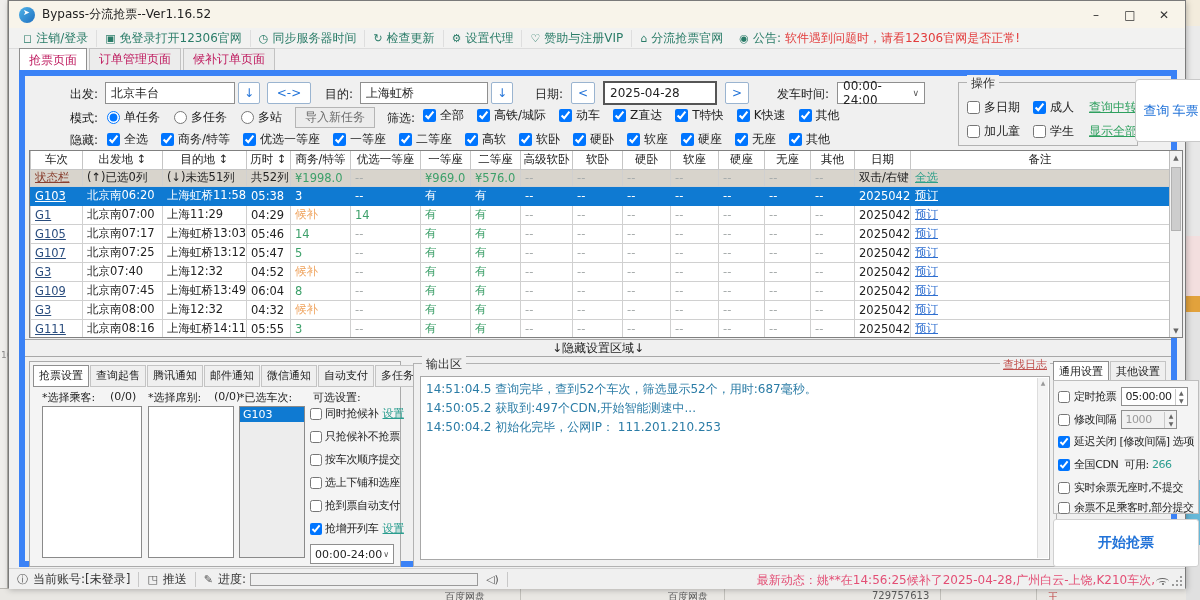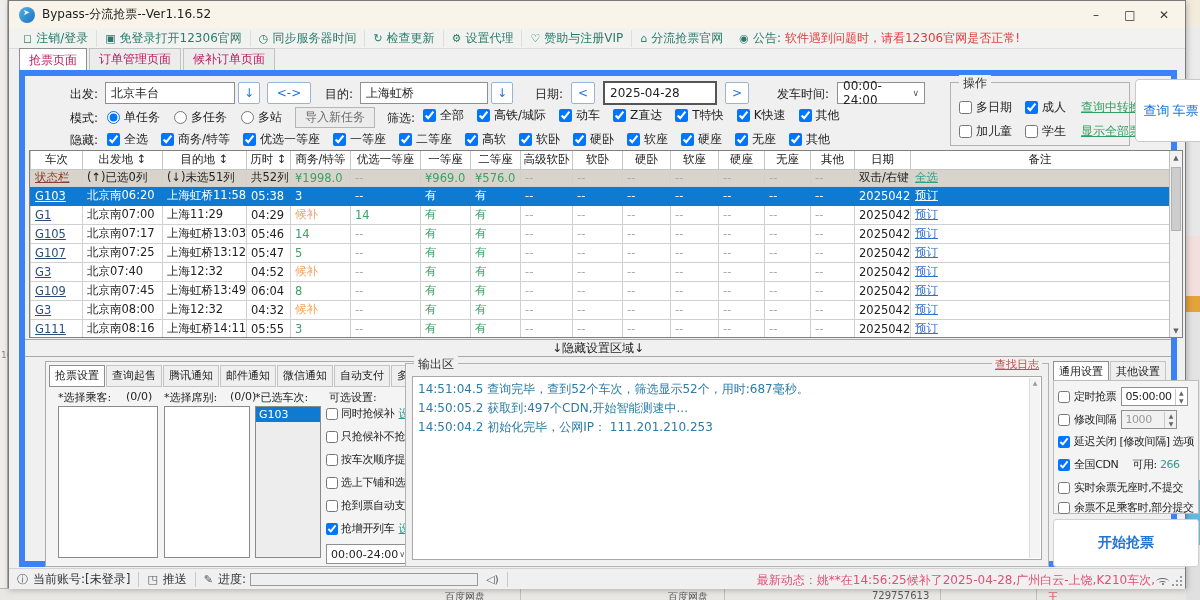--- a/index.html
+++ b/index.html
@@ -42,21 +42,21 @@
 .tb-input{position:absolute;height:22px;border:1px solid #8f8f8f;background:#fff;font-size:12px;padding:0 5px;display:flex;align-items:center;white-space:nowrap;}
 .sq-btn{position:absolute;height:22px;border:1px solid #9ab4d0;background:#fff;color:#2273d8;font-size:12px;display:flex;align-items:center;justify-content:center;border-radius:2px;}
 .combo{position:absolute;height:22px;border:1px solid #8f8f8f;background:#fff;display:flex;align-items:center;justify-content:space-between;padding:0 5px;font-size:12px;}
 .combo .arr{color:#555;font-size:9px;margin-left:4px;}
 .cb{display:inline-flex;align-items:center;white-space:nowrap;}
 .cb input{width:13px;height:13px;margin-right:4px;flex:0 0 auto;}
 .rb input{width:13px;height:13px;margin-right:4px;}
 #row-mode .cb,#row-hide .cb{margin-right:13px;}
 #import-btn{position:absolute;left:270px;top:0;width:80px;height:21px;border:1px solid #b5b5b5;background:#ececec;color:#6b6b6b;font-size:12px;display:flex;align-items:center;justify-content:center;}
 
-.gbox{position:absolute;border:1px solid #b2b2b2;}
+.gbox{position:absolute;border:1px solid #b2b2b2;margin-left:8px;}
 .gbox .legend{position:absolute;top:-8px;left:8px;background:#f0f0f0;padding:0 4px;font-size:12px;color:#333;}
 #op-box{left:925px;top:6px;width:180px;height:64px;}
 #op-grid{display:grid;grid-template-columns:66px 56px auto;grid-auto-rows:24px;padding:12px 6px 0 8px;align-items:center;}
 .green-link{color:#2fa05f;text-decoration:underline;white-space:nowrap;font-size:12px;}
 #query-btn{position:absolute;left:1110px;top:3px;width:72px;height:63px;background:#fff;border:1px solid #c9c9c9;border-radius:4px;display:flex;flex-direction:row;align-items:center;justify-content:center;gap:3px;color:#2273d8;font-size:13px;}
 
 #table-wrap{position:absolute;left:4px;top:74px;width:1154px;height:188px;border:1px solid #808080;background:#fff;overflow:hidden;}
 #train-table{border-collapse:collapse;table-layout:fixed;width:1140px;font-size:11.5px;background:#fff;}
 #train-table th{height:18px;font-weight:normal;border:1px solid #c6c6c6;border-top:none;padding:0 2px;overflow:hidden;white-space:nowrap;text-align:center;background:#fff;}
 #train-table td{height:19px;border:1px solid #d0d0d0;padding:0 4px;overflow:hidden;white-space:nowrap;}
@@ -74,21 +74,21 @@
 .c-selall{color:#2fa08a;text-decoration:underline;}
 .c-status{color:#8a4030;text-decoration:underline;}
 #tbl-scroll{position:absolute;right:0;top:0;width:13px;height:100%;background:#f2f2f2;border-left:1px solid #bdbdbd;}
 #tbl-scroll .sarr{position:absolute;left:0;width:12px;height:13px;font-size:7px;color:#666;display:flex;align-items:center;justify-content:center;}
 #tbl-scroll .thumb{position:absolute;left:1px;top:16px;width:10px;height:64px;background:#cdcdcd;border:1px solid #b2b2b2;}
 
 #divider{position:absolute;left:0;top:263px;width:100%;height:18px;background:#f0f0f0;border-top:1px solid #a8a8a8;border-bottom:1px solid #a8a8a8;text-align:center;line-height:16px;font-size:12px;color:#222;}
 
 .subtab{padding:2px 5px 3px;font-size:11px;border:1px solid #c4c4c4;background:#efefef;margin-right:1px;white-space:nowrap;color:#222;}
 .subtab.active{background:#fff;border-color:#8f8f8f;}
-#task-box{position:absolute;left:20px;top:285px;width:372px;height:206px;border:1px solid #aaa;background:#f4f4f4;}
+#task-box{position:absolute;left:4px;top:285px;width:372px;height:206px;border:1px solid #aaa;background:#f4f4f4;}
 #task-tabs{position:absolute;left:3px;top:3px;display:flex;}
 #task-box .flbl{position:absolute;font-size:11px;color:#222;white-space:nowrap;}
 .listbox{position:absolute;top:44px;height:152px;background:#fff;border:1px solid #8a8a8a;}
 #lb-trains{background:#ededed;}
 #lb-trains .sel-item{height:15px;background:#0f7ad2;color:#fff;font-size:11px;padding-left:3px;line-height:15px;}
 #opt-col{position:absolute;left:280px;top:40px;width:90px;}
 .opt-row{display:flex;align-items:center;height:23px;font-size:11px;letter-spacing:-0.3px;white-space:nowrap;}
 .opt-row input{width:12px;height:12px;margin-right:3px;flex:0 0 auto;}
 .teal-link{color:#2a9d8f;text-decoration:underline;margin-left:4px;font-size:11px;}
 #opt-time{position:relative;margin-top:4px;width:84px;height:20px;border:1px solid #8f8f8f;background:#fff;display:flex;align-items:center;justify-content:space-between;padding:0 4px;font-size:11px;}
@@ -707,21 +707,21 @@
             </span>
           </span>
       </div>
       <div class="set-row" style="top:73px;">
         <input type="checkbox" checked="" style="">
         <span>延迟关闭 [修改间隔] 选项</span>
       </div>
       <div class="set-row" style="top:96px;">
         <input type="checkbox" checked="" style="">
         <span>全国CDN</span>
-        <span style="margin-left:14px;text-align:right;">可用:</span>
+        <span style="margin-left:6px;text-align:right;">可用:</span>
         <span class="cdn-num">266</span>
       </div>
       <div class="set-row" style="top:119px;">
         <input type="checkbox" style="">
         <span>实时余票无座时,不提交</span>
       </div>
       <div class="set-row" style="top:139px;">
         <input type="checkbox" style="">
         <span>余票不足乘客时,部分提交</span>
       </div>

